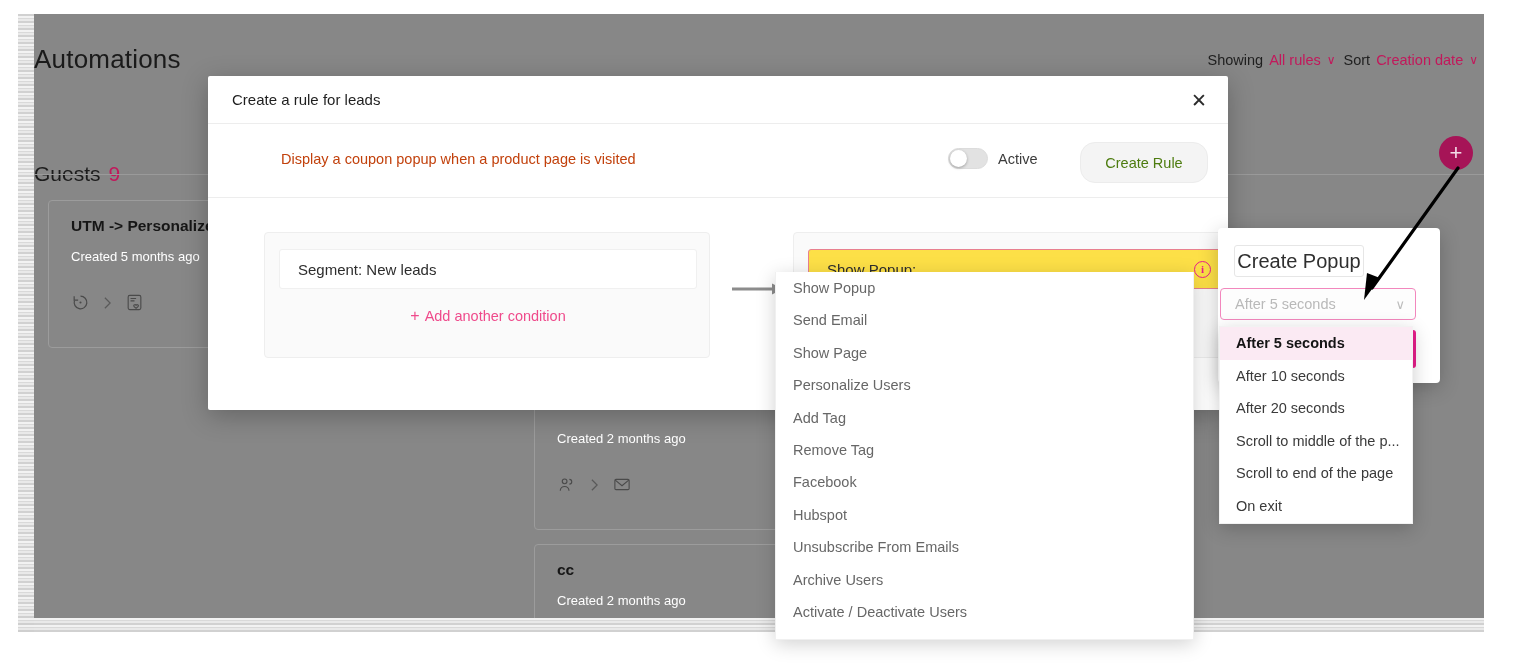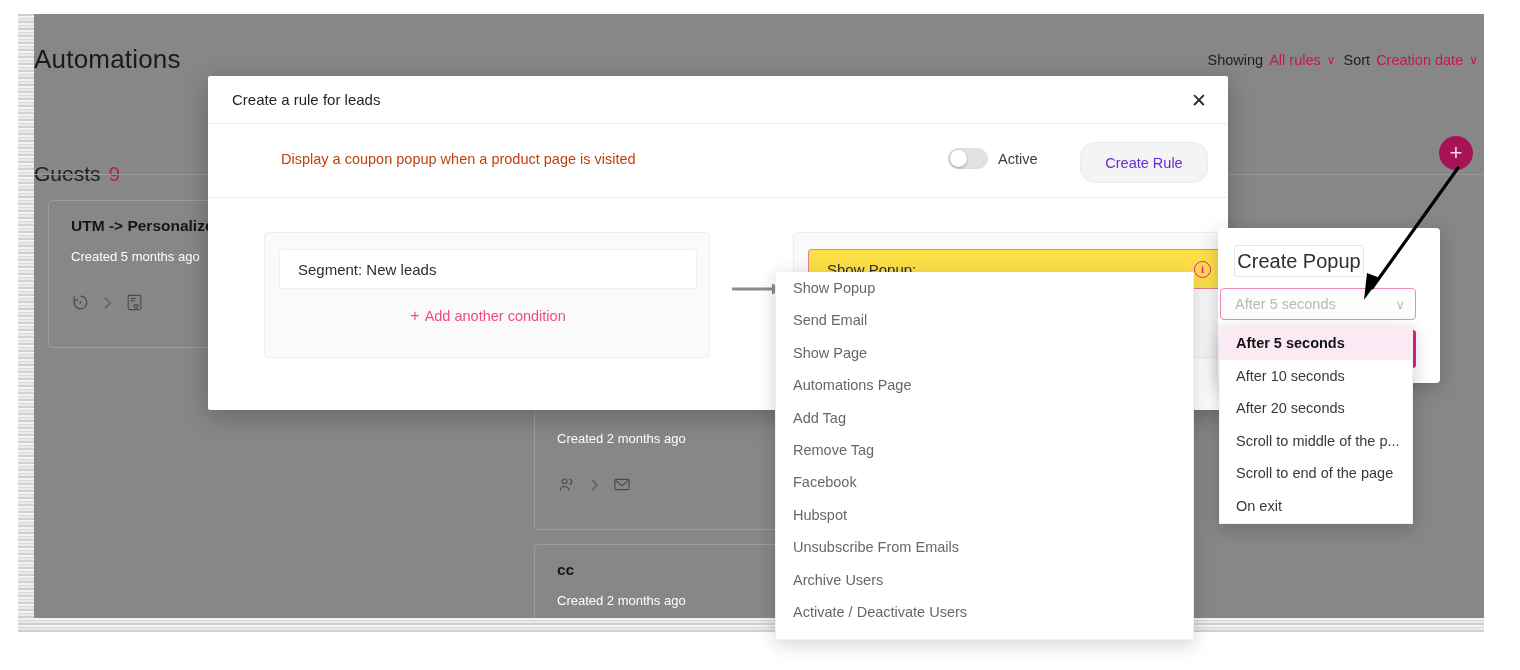--- a/index.html
+++ b/index.html
@@ -141,21 +141,21 @@
   .switch .knob {
     position: absolute; left: 1px; top: 1px;
     width: 17px; height: 17px; border-radius: 50%;
     background: #ffffff; box-shadow: 0 1px 3px rgba(0,0,0,.3);
   }
   #toggle-label { font-size: 14.5px; color: #3c3c3c; }
   #create-rule-btn {
     position: absolute; left: 872px; top: 18px;
     width: 128px; height: 41px;
     background: #f4f4f4; border: 1px solid #ececec; border-radius: 15px;
-    color: #6d28d9; font-size: 14.5px; cursor: default;
+    color: #4d7c0f; font-size: 14.5px; cursor: default;
     font-family: "Liberation Sans", sans-serif;
   }
 
   #modal-body { position: relative; height: 212px; margin-left: 32px; }
 
   
   #condition-panel {
     position: absolute; left: 24px; top: 34px;
     width: 446px; height: 126px;
     background: #fafafa; border: 1px solid #eeeeee; border-radius: 4px;
@@ -397,21 +397,21 @@
         </div>
       </div>
 
     </div>
   </div>
 
   <div id="action-dropdown">
     <div class="dd-item">Show Popup</div>
     <div class="dd-item">Send Email</div>
     <div class="dd-item">Show Page</div>
-    <div class="dd-item">Automations Page</div>
+    <div class="dd-item">Personalize Users</div>
     <div class="dd-item">Add Tag</div>
     <div class="dd-item">Remove Tag</div>
     <div class="dd-item">Facebook</div>
     <div class="dd-item">Hubspot</div>
     <div class="dd-item">Unsubscribe From Emails</div>
     <div class="dd-item">Archive Users</div>
     <div class="dd-item">Activate / Deactivate Users</div>
   </div>
 
   <div id="popup-panel">

